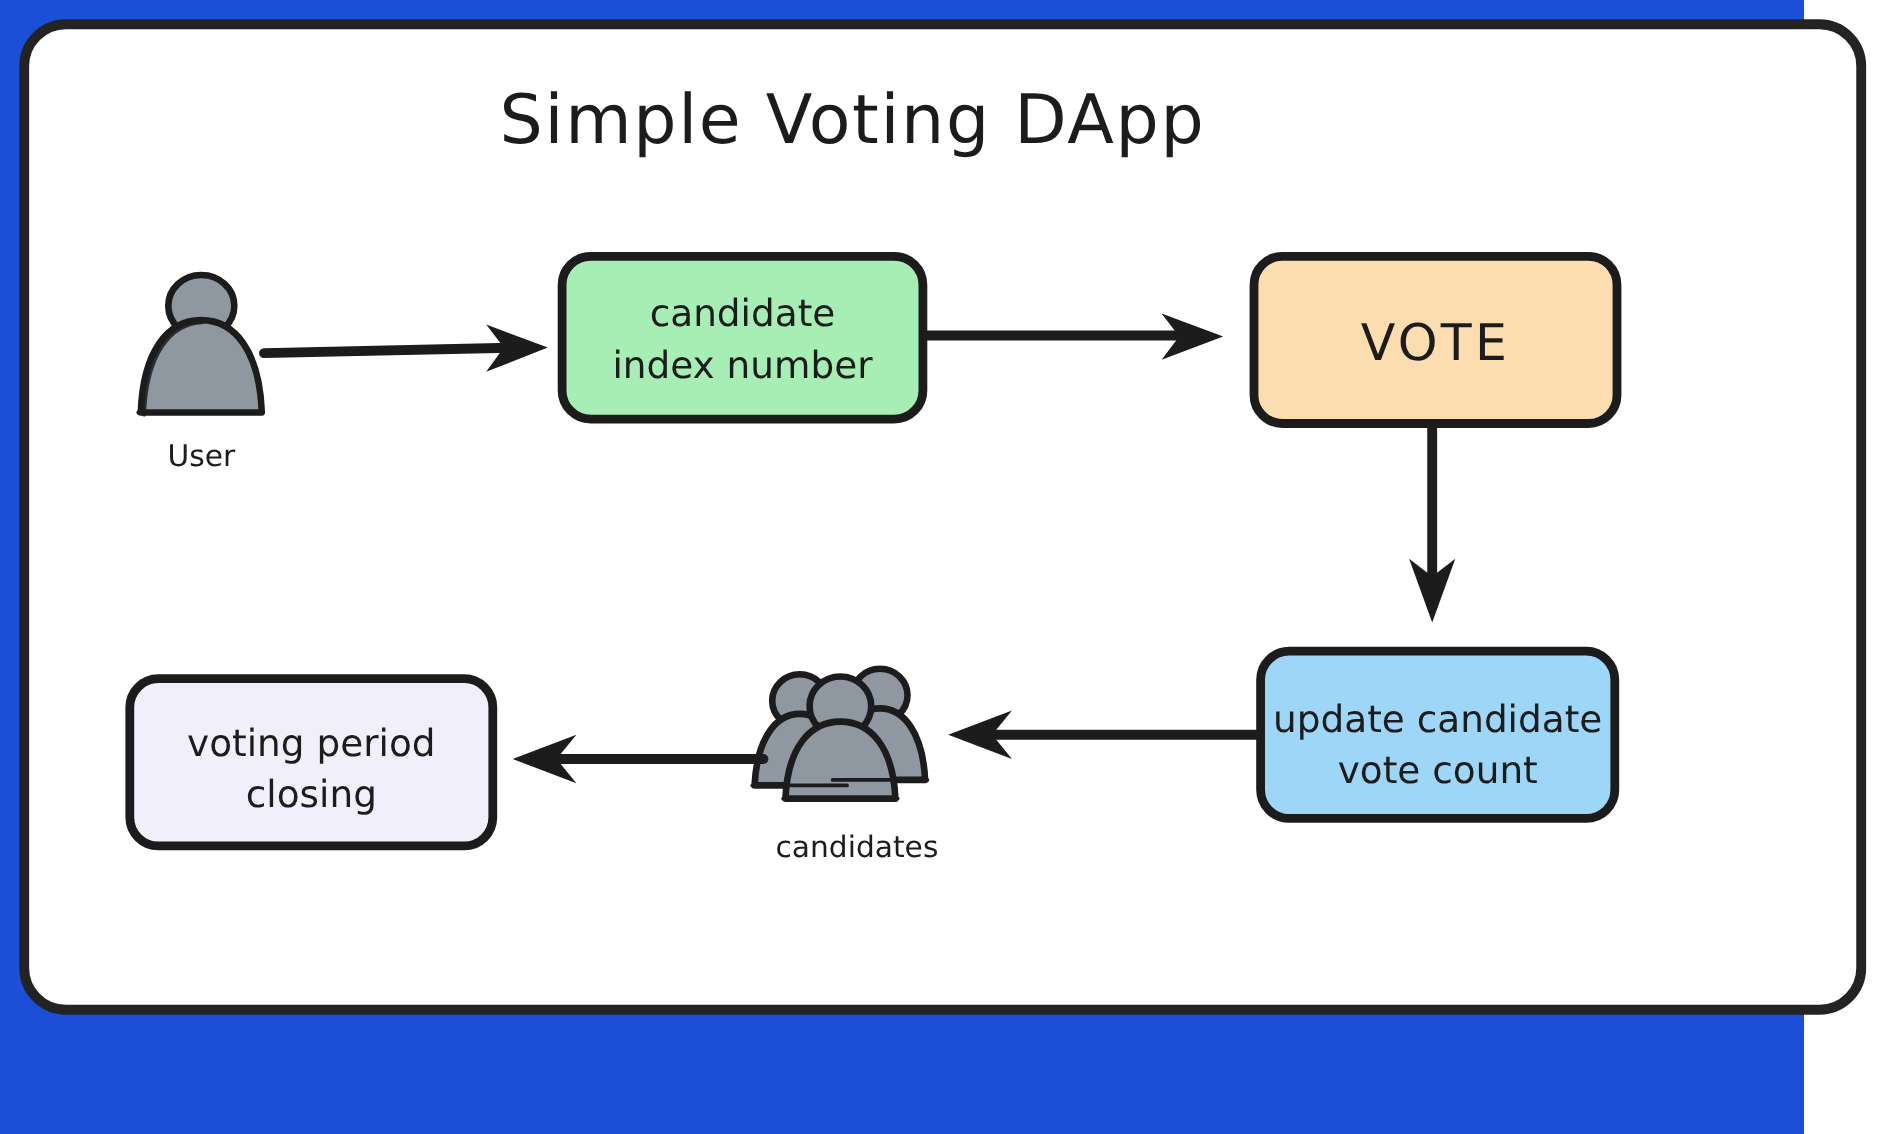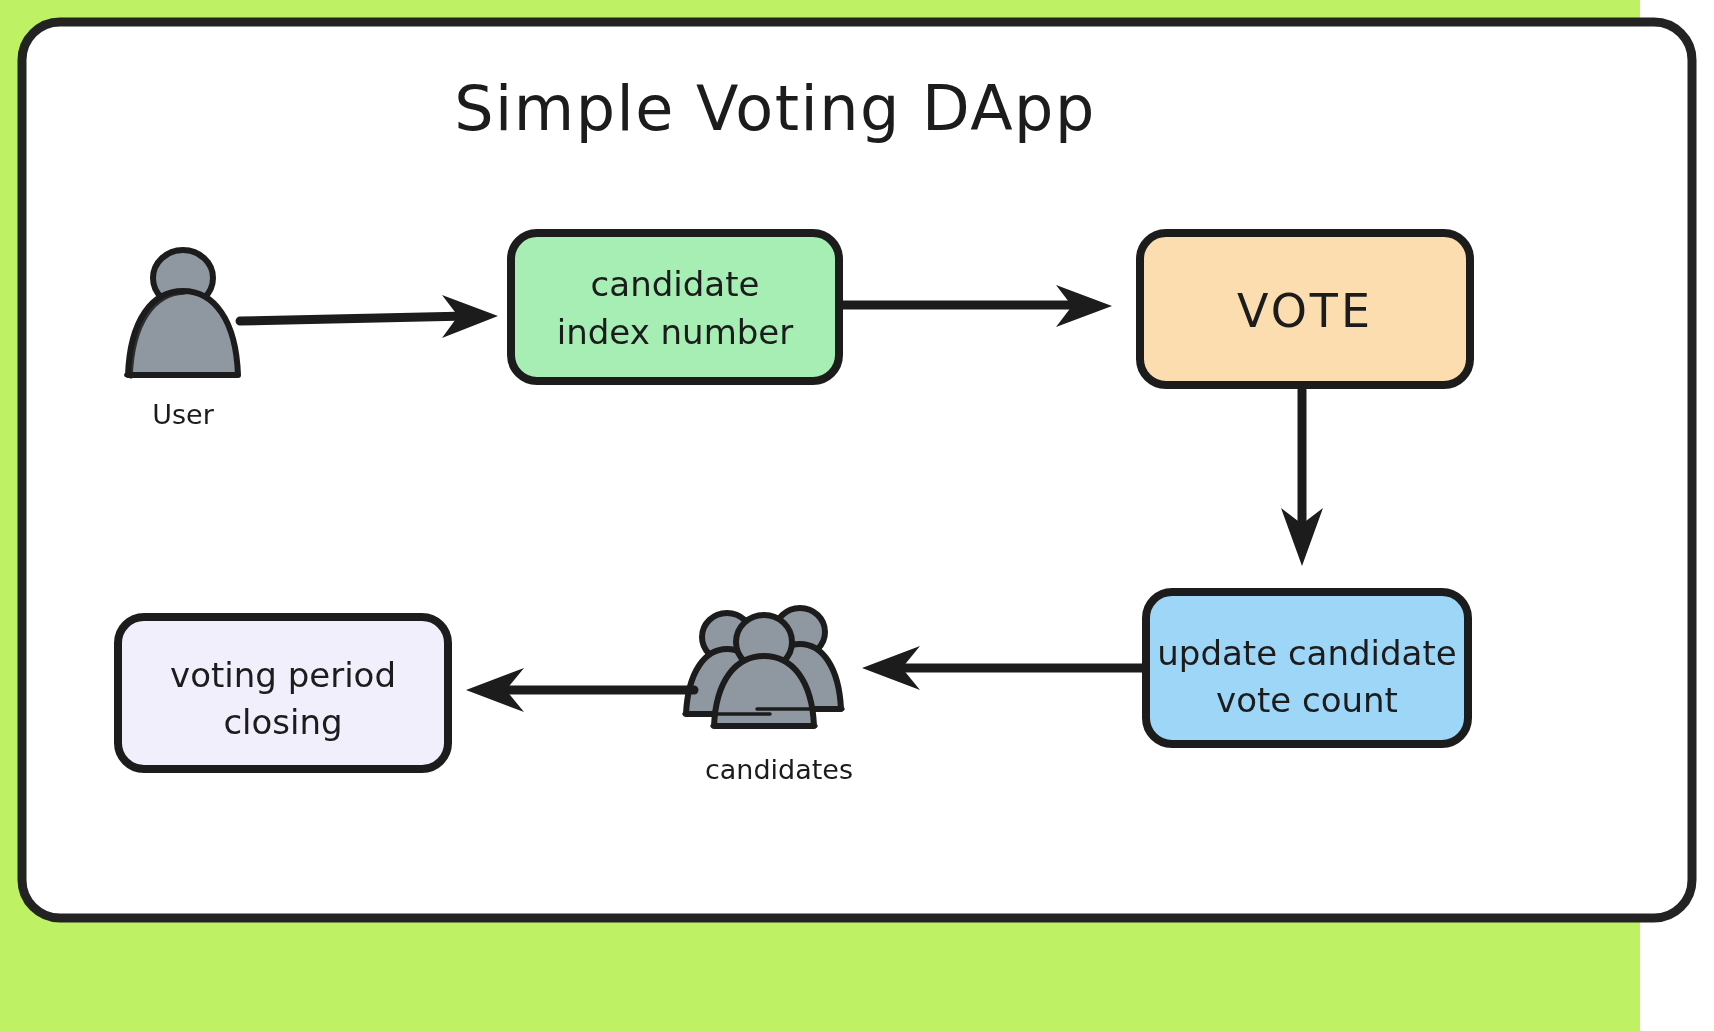--- a/index.html
+++ b/index.html
@@ -11,21 +11,21 @@
   body {
     width: 1714px;
     height: 1031px;
     font-family: "DejaVu Sans", sans-serif;
     overflow: hidden;
   }
   #diagram-root {
     position: relative;
     width: 1640px;
     height: 1031px;
-    background: #bef264;
+    background: #1d4ed8;
   }
   #diagram-svg {
     position: absolute;
     top: 0;
     left: 0;
     width: 1714px;
     height: 1031px;
   }
   .hand-text {
     font-family: "DejaVu Sans", sans-serif;

